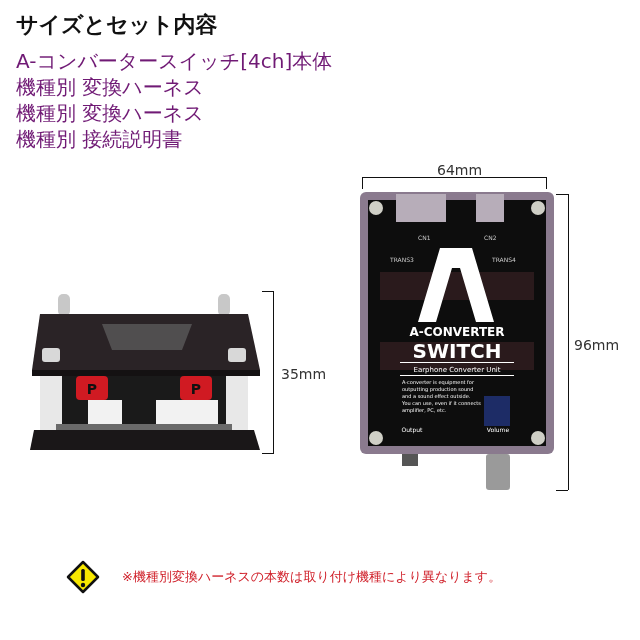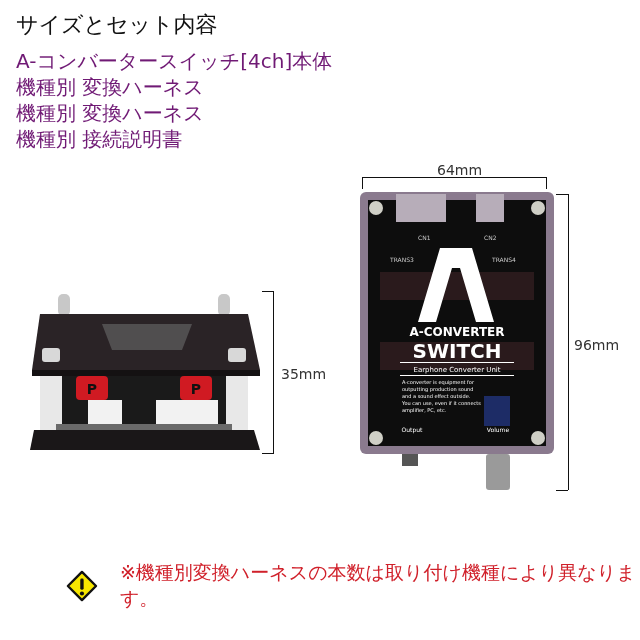--- a/index.html
+++ b/index.html
@@ -1,26 +1,26 @@
 <!DOCTYPE html>
 <html><head>
 <meta charset="utf-8">
 <style>
   html,body{margin:0;padding:0;background:#fff;}
   body{width:640px;height:640px;position:relative;overflow:hidden;font-family:"DejaVu Sans",sans-serif;color:#111;}
-  .title{position:absolute;left:16px;top:10px;font-size:22px;font-weight:normal;letter-spacing:0px;}
+  .title{position:absolute;left:16px;top:10px;font-size:22px;font-weight:bold;letter-spacing:0px;}
   .item{position:absolute;left:16px;font-size:20px;color:#701a75;}
   .dim-label{position:absolute;font-size:14px;color:#333;}
   .line{position:absolute;background:#111;}
   
   .side{position:absolute;left:22px;top:288px;width:238px;height:168px;}
   
   .top{position:absolute;left:360px;top:192px;width:154px;height:300px;}
   .notice{position:absolute;left:66px;top:560px;display:flex;align-items:center;}
-  .notice-text{color:#d0202a;font-size:19px;margin-left:22px;}
+  .notice-text{color:#d0202a;font-size:13px;margin-left:22px;text-align:center;}
 </style>
 </head>
 <body>
 
 <div class="title">サイズとセット内容</div>
 <div class="item" style="top:48px">A-コンバータースイッチ[4ch]本体</div>
 <div class="item" style="top:74px">機種別 変換ハーネス</div>
 <div class="item" style="top:100px">機種別 変換ハーネス</div>
 <div class="item" style="top:126px">機種別 接続説明書</div>
 

